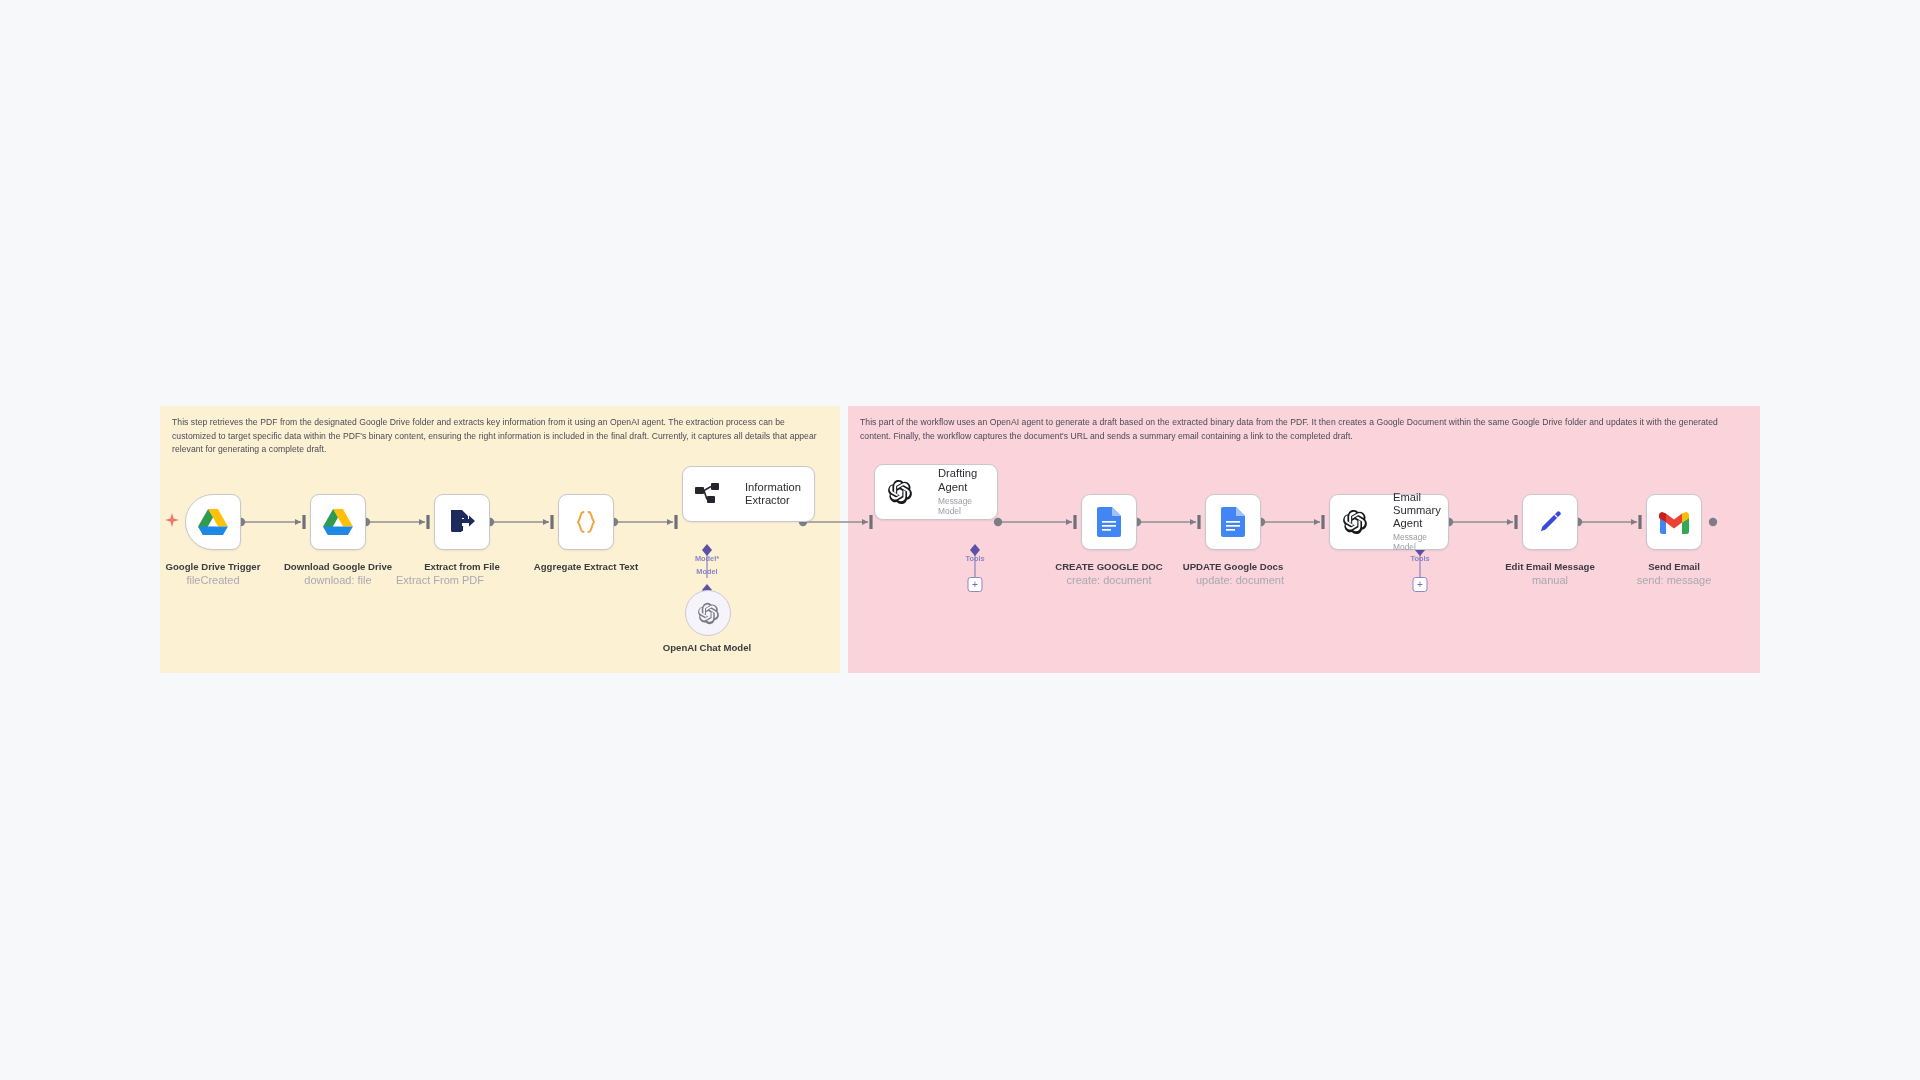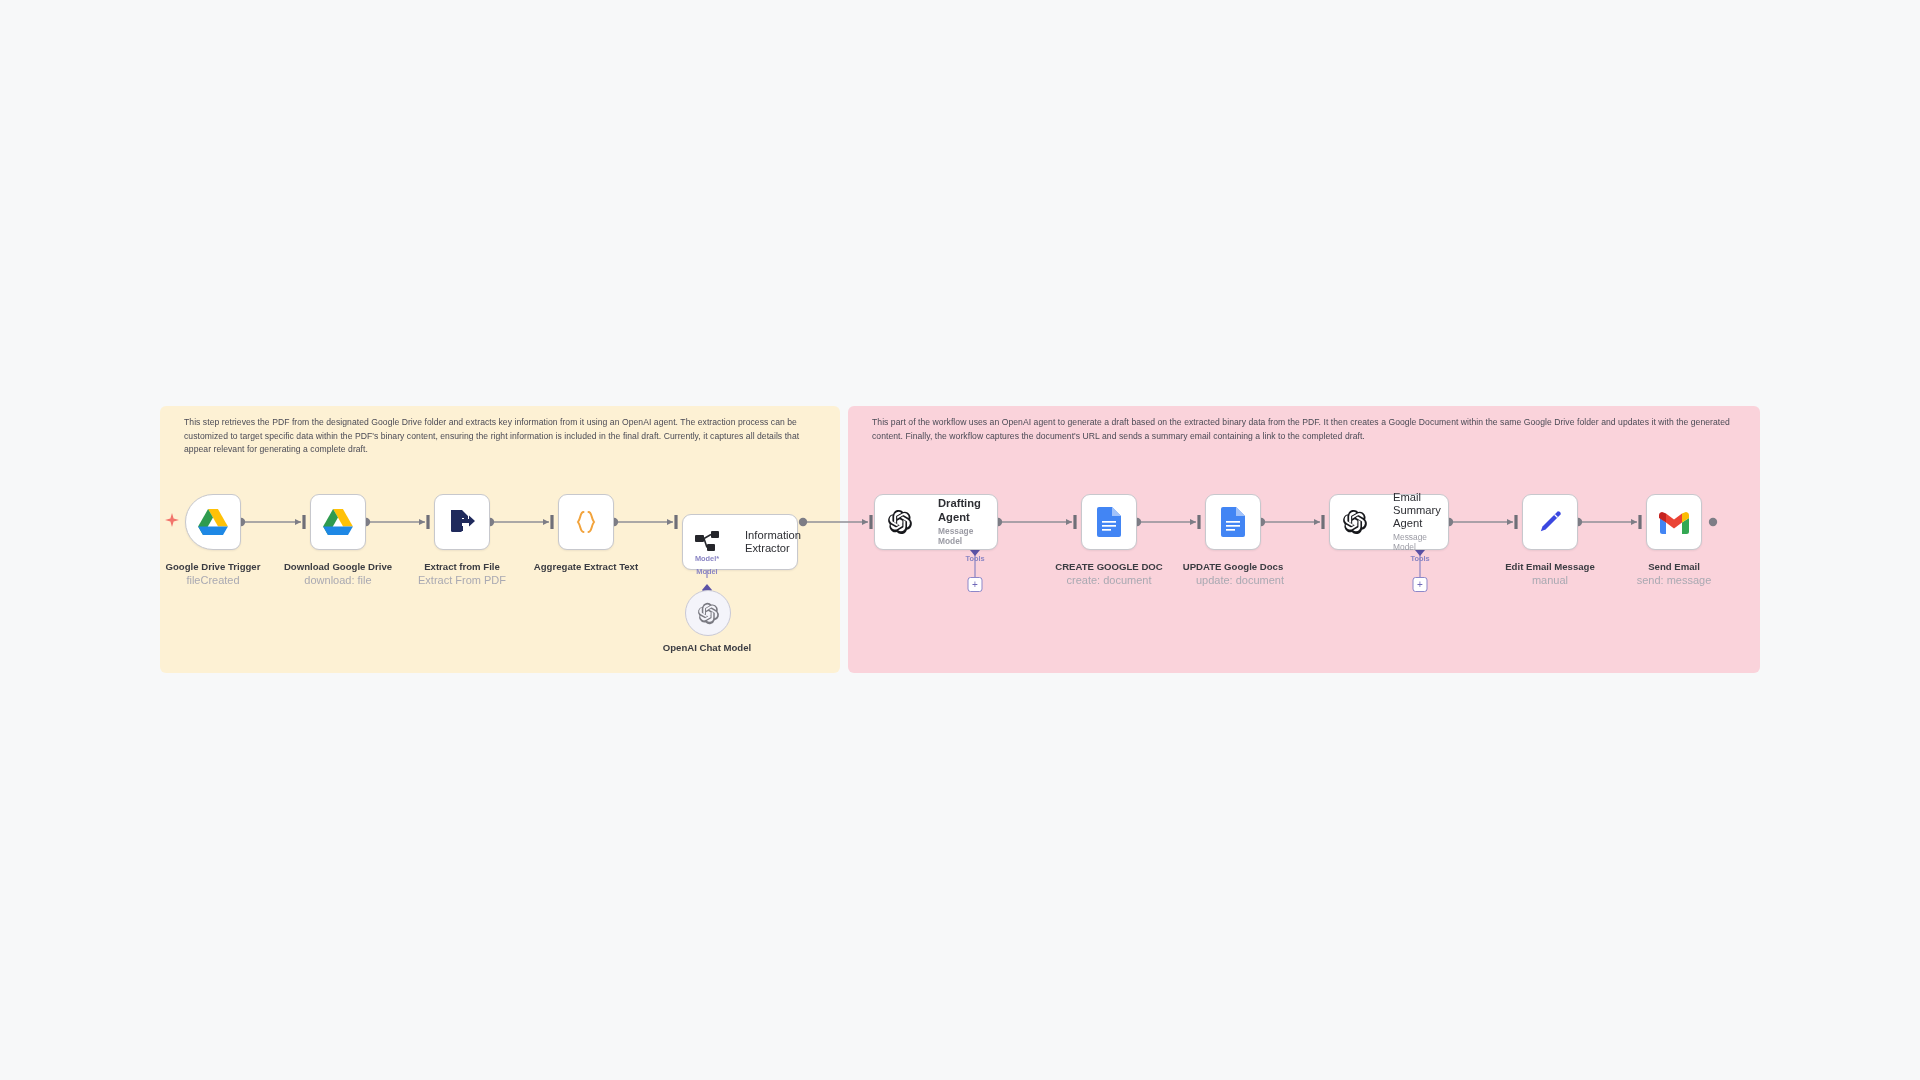--- a/index.html
+++ b/index.html
@@ -8,23 +8,23 @@
     background:#F7F8F9;
     font-family:"Liberation Sans", sans-serif;
     overflow:hidden;
     position:relative;
   }
   #canvas{position:absolute;inset:0;}
 
   
   .sticky{
     position:absolute;
-    border-radius:6px;
+    border-radius:0;
     box-sizing:border-box;
-    padding:10px 24px;
+    padding:10px 12px;
   }
   .sticky .note-text{
     font-size:8.6px;
     line-height:13.5px;
     color:#4a4a55;
     letter-spacing:.05px;
     display:block;
   }
   .sticky-yellow{background:#FDF1D4;}
   .sticky-pink{background:#FAD3DB;}
@@ -211,33 +211,33 @@
     <span class="node-icon">
       <svg width="28" height="28" viewBox="0 0 28 28">
         <path d="M3 2 h11 l6 6 v6 h-4 v-4 h-5 v-4 h-8 z" fill="#1F2A5C"></path>
         <rect x="3" y="2" width="11" height="22" rx="1.5" fill="#1F2A5C"></rect>
         <path d="M12 11 h9 v-3.5 l6 5.5 l-6 5.5 v-3.5 h-9 z" fill="#1F2A5C"></path>
         <rect x="6" y="18" width="9" height="5" fill="#1F2A5C"></rect>
       </svg>
     </span>
   </div>
   <div class="node-label" style="left:462px;top:561px;">Extract from File</div>
-  <div class="node-sublabel" style="left:462px;top:574px;">Extract From PDF</div>
+  <div class="node-sublabel" style="left:440px;top:574px;">Extract From PDF</div>
 
   <div class="node sq" style="left:558px;top:494px;">
     <span class="node-icon">
       <svg width="28" height="28" viewBox="0 0 28 28">
         <path d="M11.5 4 C8 4 9 10 6 14 C9 18 8 24 11.5 24" stroke="#F2A33C" stroke-width="2" fill="none" stroke-linecap="round"></path>
         <path d="M16.5 4 C20 4 19 10 22 14 C19 18 20 24 16.5 24" stroke="#F2A33C" stroke-width="2" fill="none" stroke-linecap="round"></path>
       </svg>
     </span>
   </div>
   <div class="node-label" style="left:586px;top:561px;">Aggregate Extract Text</div>
 
-  <div class="node wide" style="left:682px;top:514px;width:116px;height:56px;">
+  <div class="node wide" style="left:682px;top:466px;width:133px;height:56px;">
     <span class="node-icon">
       <svg width="25" height="22" viewBox="0 0 25 22">
         <rect x="0" y="4" width="9" height="7" rx="1" fill="#25262B"></rect>
         <rect x="16" y="0" width="8" height="7" rx="1" fill="#25262B"></rect>
         <rect x="12" y="13" width="8" height="7" rx="1" fill="#25262B"></rect>
         <path d="M9 7.5 L16 3.5" stroke="#25262B" stroke-width="1.6"></path>
         <path d="M9 7.5 L12 16.5" stroke="#25262B" stroke-width="1.6"></path>
       </svg>
     </span>
     <span class="node-inner-text">
@@ -250,21 +250,21 @@
 
   <div class="node-circle" style="left:685px;top:590px;">
     <span class="node-icon">
       <svg width="23" height="23" viewBox="0 0 24 24">
         <path d="M21.5 10a5.5 5.5 0 0 0-.5-4.6 5.6 5.6 0 0 0-6-2.7A5.5 5.5 0 0 0 5.6 4.9 5.5 5.5 0 0 0 2.5 14a5.5 5.5 0 0 0 .5 4.6 5.6 5.6 0 0 0 6 2.7 5.5 5.5 0 0 0 9.4-2.2 5.5 5.5 0 0 0 3.1-9.1zM12.9 20.5a4.1 4.1 0 0 1-2.6-.9l.1-.1 4.4-2.5a.7.7 0 0 0 .4-.6v-6.2l1.8 1.1v5.1a4.1 4.1 0 0 1-4.1 4.1zM4 17a4.1 4.1 0 0 1-.5-2.8l.1.1 4.4 2.5a.7.7 0 0 0 .7 0l5.4-3.1v2.1l-4.5 2.6A4.1 4.1 0 0 1 4 17zm-1.1-9.4a4.1 4.1 0 0 1 2.1-1.8v5.2a.7.7 0 0 0 .4.6l5.4 3.1-1.8 1-4.5-2.6a4.1 4.1 0 0 1-1.6-5.5zm15.3 3.6l-5.4-3.2 1.8-1 4.5 2.6a4.1 4.1 0 0 1-.6 7.4v-5.2a.7.7 0 0 0-.3-.6zm1.8-2.7l-.1-.1-4.4-2.6a.7.7 0 0 0-.7 0L9.4 9v-2.1l4.5-2.6a4.1 4.1 0 0 1 6.1 4.2zM8.4 12.9l-1.8-1V6.8a4.1 4.1 0 0 1 6.7-3.2l-.1.1-4.4 2.5a.7.7 0 0 0-.4.6zm1-2.1L11.8 9.4l2.4 1.4v2.8l-2.4 1.4-2.4-1.4z" fill="#7a7a82"></path>
       </svg>
     </span>
   </div>
   <div class="node-label" style="left:707px;top:642px;">OpenAI Chat Model</div>
 
-  <div class="node wide" style="left:874px;top:494px;width:124px;height:56px;font-weight:bold;">
+  <div class="node wide" style="left:874px;top:464px;width:124px;height:56px;">
     <span class="node-icon">
       <svg width="26" height="26" viewBox="0 0 24 24">
         <path d="M21.5 10a5.5 5.5 0 0 0-.5-4.6 5.6 5.6 0 0 0-6-2.7A5.5 5.5 0 0 0 5.6 4.9 5.5 5.5 0 0 0 2.5 14a5.5 5.5 0 0 0 .5 4.6 5.6 5.6 0 0 0 6 2.7 5.5 5.5 0 0 0 9.4-2.2 5.5 5.5 0 0 0 3.1-9.1zM12.9 20.5a4.1 4.1 0 0 1-2.6-.9l.1-.1 4.4-2.5a.7.7 0 0 0 .4-.6v-6.2l1.8 1.1v5.1a4.1 4.1 0 0 1-4.1 4.1zM4 17a4.1 4.1 0 0 1-.5-2.8l.1.1 4.4 2.5a.7.7 0 0 0 .7 0l5.4-3.1v2.1l-4.5 2.6A4.1 4.1 0 0 1 4 17zm-1.1-9.4a4.1 4.1 0 0 1 2.1-1.8v5.2a.7.7 0 0 0 .4.6l5.4 3.1-1.8 1-4.5-2.6a4.1 4.1 0 0 1-1.6-5.5zm15.3 3.6l-5.4-3.2 1.8-1 4.5 2.6a4.1 4.1 0 0 1-.6 7.4v-5.2a.7.7 0 0 0-.3-.6zm1.8-2.7l-.1-.1-4.4-2.6a.7.7 0 0 0-.7 0L9.4 9v-2.1l4.5-2.6a4.1 4.1 0 0 1 6.1 4.2zM8.4 12.9l-1.8-1V6.8a4.1 4.1 0 0 1 6.7-3.2l-.1.1-4.4 2.5a.7.7 0 0 0-.4.6zm1-2.1L11.8 9.4l2.4 1.4v2.8l-2.4 1.4-2.4-1.4z" fill="#17181C"></path>
       </svg>
     </span>
     <span class="node-inner-text">
       <span class="node-inner-title">Drafting Agent</span>
       <span class="node-inner-sub">Message Model</span>
     </span>
   </div>

